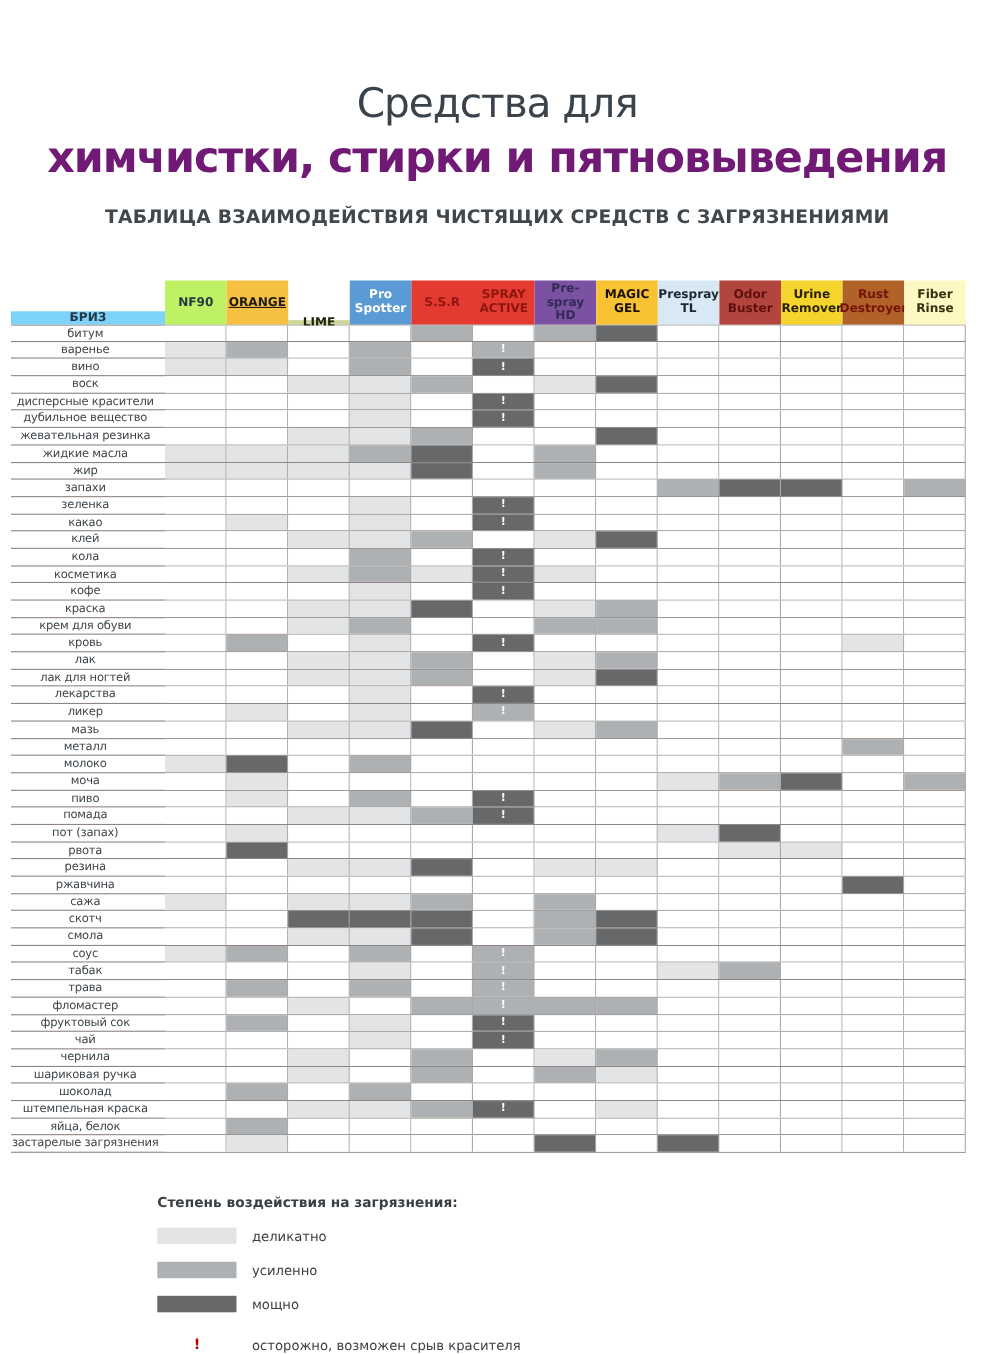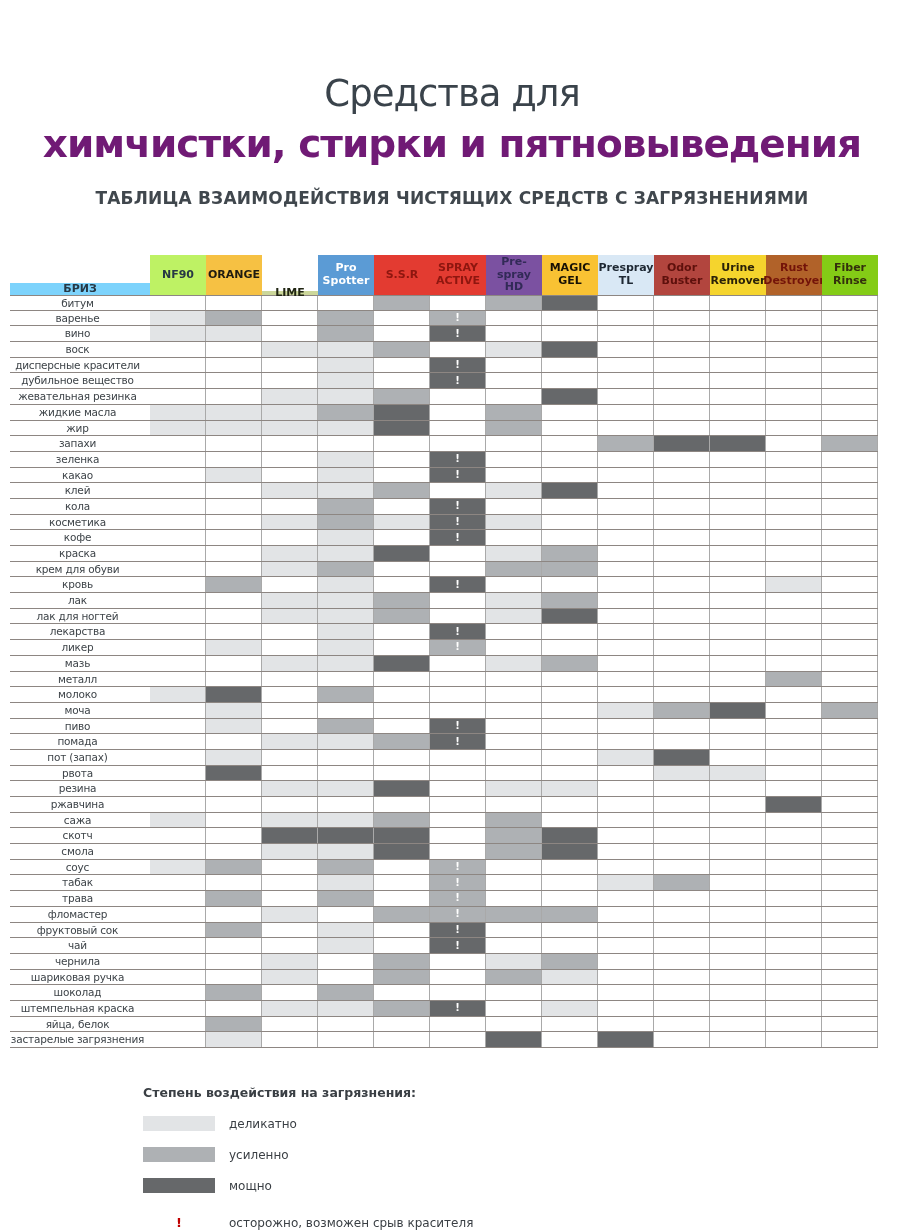--- a/index.html
+++ b/index.html
@@ -38,32 +38,32 @@
 
 <div class="page">
   <h1 class="title1">Средства для</h1>
   <h2 class="title2">химчистки, стирки и пятновыведения</h2>
   <div class="subtitle">ТАБЛИЦА ВЗАИМОДЕЙСТВИЯ ЧИСТЯЩИХ СРЕДСТВ С ЗАГРЯЗНЕНИЯМИ</div>
 
   <div class="matrix" id="matrix">
       <div class="hdr-row">
         <div class="hdr-cell hdr-brand" style="background: #7dd3fc; color: rgb(39, 56, 69); margin-top: 28px;">БРИЗ</div>
         <div class="hdr-cell hdr-col" style="background: #bef264; color: rgb(39, 56, 69);">NF90</div>
-        <div class="hdr-cell hdr-col" style="background: rgb(246, 193, 67); color: rgb(31, 27, 16);">ORANGE</div>
+        <div class="hdr-cell hdr-col" style="background: rgb(246, 193, 67); color: rgb(31, 27, 16); text-decoration: underline;">ORANGE</div>
         <div class="hdr-cell hdr-col" style="background: rgb(204, 215, 154); color: rgb(32, 37, 18); margin-top: 36px;">LIME</div>
         <div class="hdr-cell hdr-col" style="background: rgb(91, 155, 213); color: rgb(255, 255, 255);">Pro Spotter</div>
         <div class="hdr-cell hdr-col" style="background: rgb(227, 59, 49); color: rgb(142, 22, 15);">S.S.R</div>
         <div class="hdr-cell hdr-col" style="background: rgb(227, 59, 49); color: rgb(142, 22, 15);">SPRAY ACTIVE</div>
         <div class="hdr-cell hdr-col" style="background: rgb(123, 81, 161); color: rgb(50, 42, 87);">Pre-spray HD</div>
         <div class="hdr-cell hdr-col" style="background: rgb(249, 194, 51); color: rgb(24, 17, 4);">MAGIC GEL</div>
         <div class="hdr-cell hdr-col" style="background: rgb(217, 232, 245); color: rgb(30, 40, 51);">Prespray TL</div>
         <div class="hdr-cell hdr-col" style="background: rgb(178, 69, 62); color: rgb(94, 16, 12);">Odor Buster</div>
         <div class="hdr-cell hdr-col" style="background: rgb(245, 212, 45); color: rgb(42, 33, 8);">Urine Remover</div>
         <div class="hdr-cell hdr-col" style="background: rgb(177, 98, 41); color: rgb(115, 19, 9);">Rust Destroyer</div>
-        <div class="hdr-cell hdr-col" style="background: #84cc16; color: rgb(51, 48, 12);">Fiber Rinse</div>
+        <div class="hdr-cell hdr-col" style="background: #fef9c3; color: rgb(51, 48, 12);">Fiber Rinse</div>
       </div>
       <div class="body-row mtop">
         <div class="row-label">битум</div>
         <div class="cell"></div>
         <div class="cell"></div>
         <div class="cell"></div>
         <div class="cell"></div>
         <div class="cell M"></div>
         <div class="cell"></div>
         <div class="cell M"></div>

